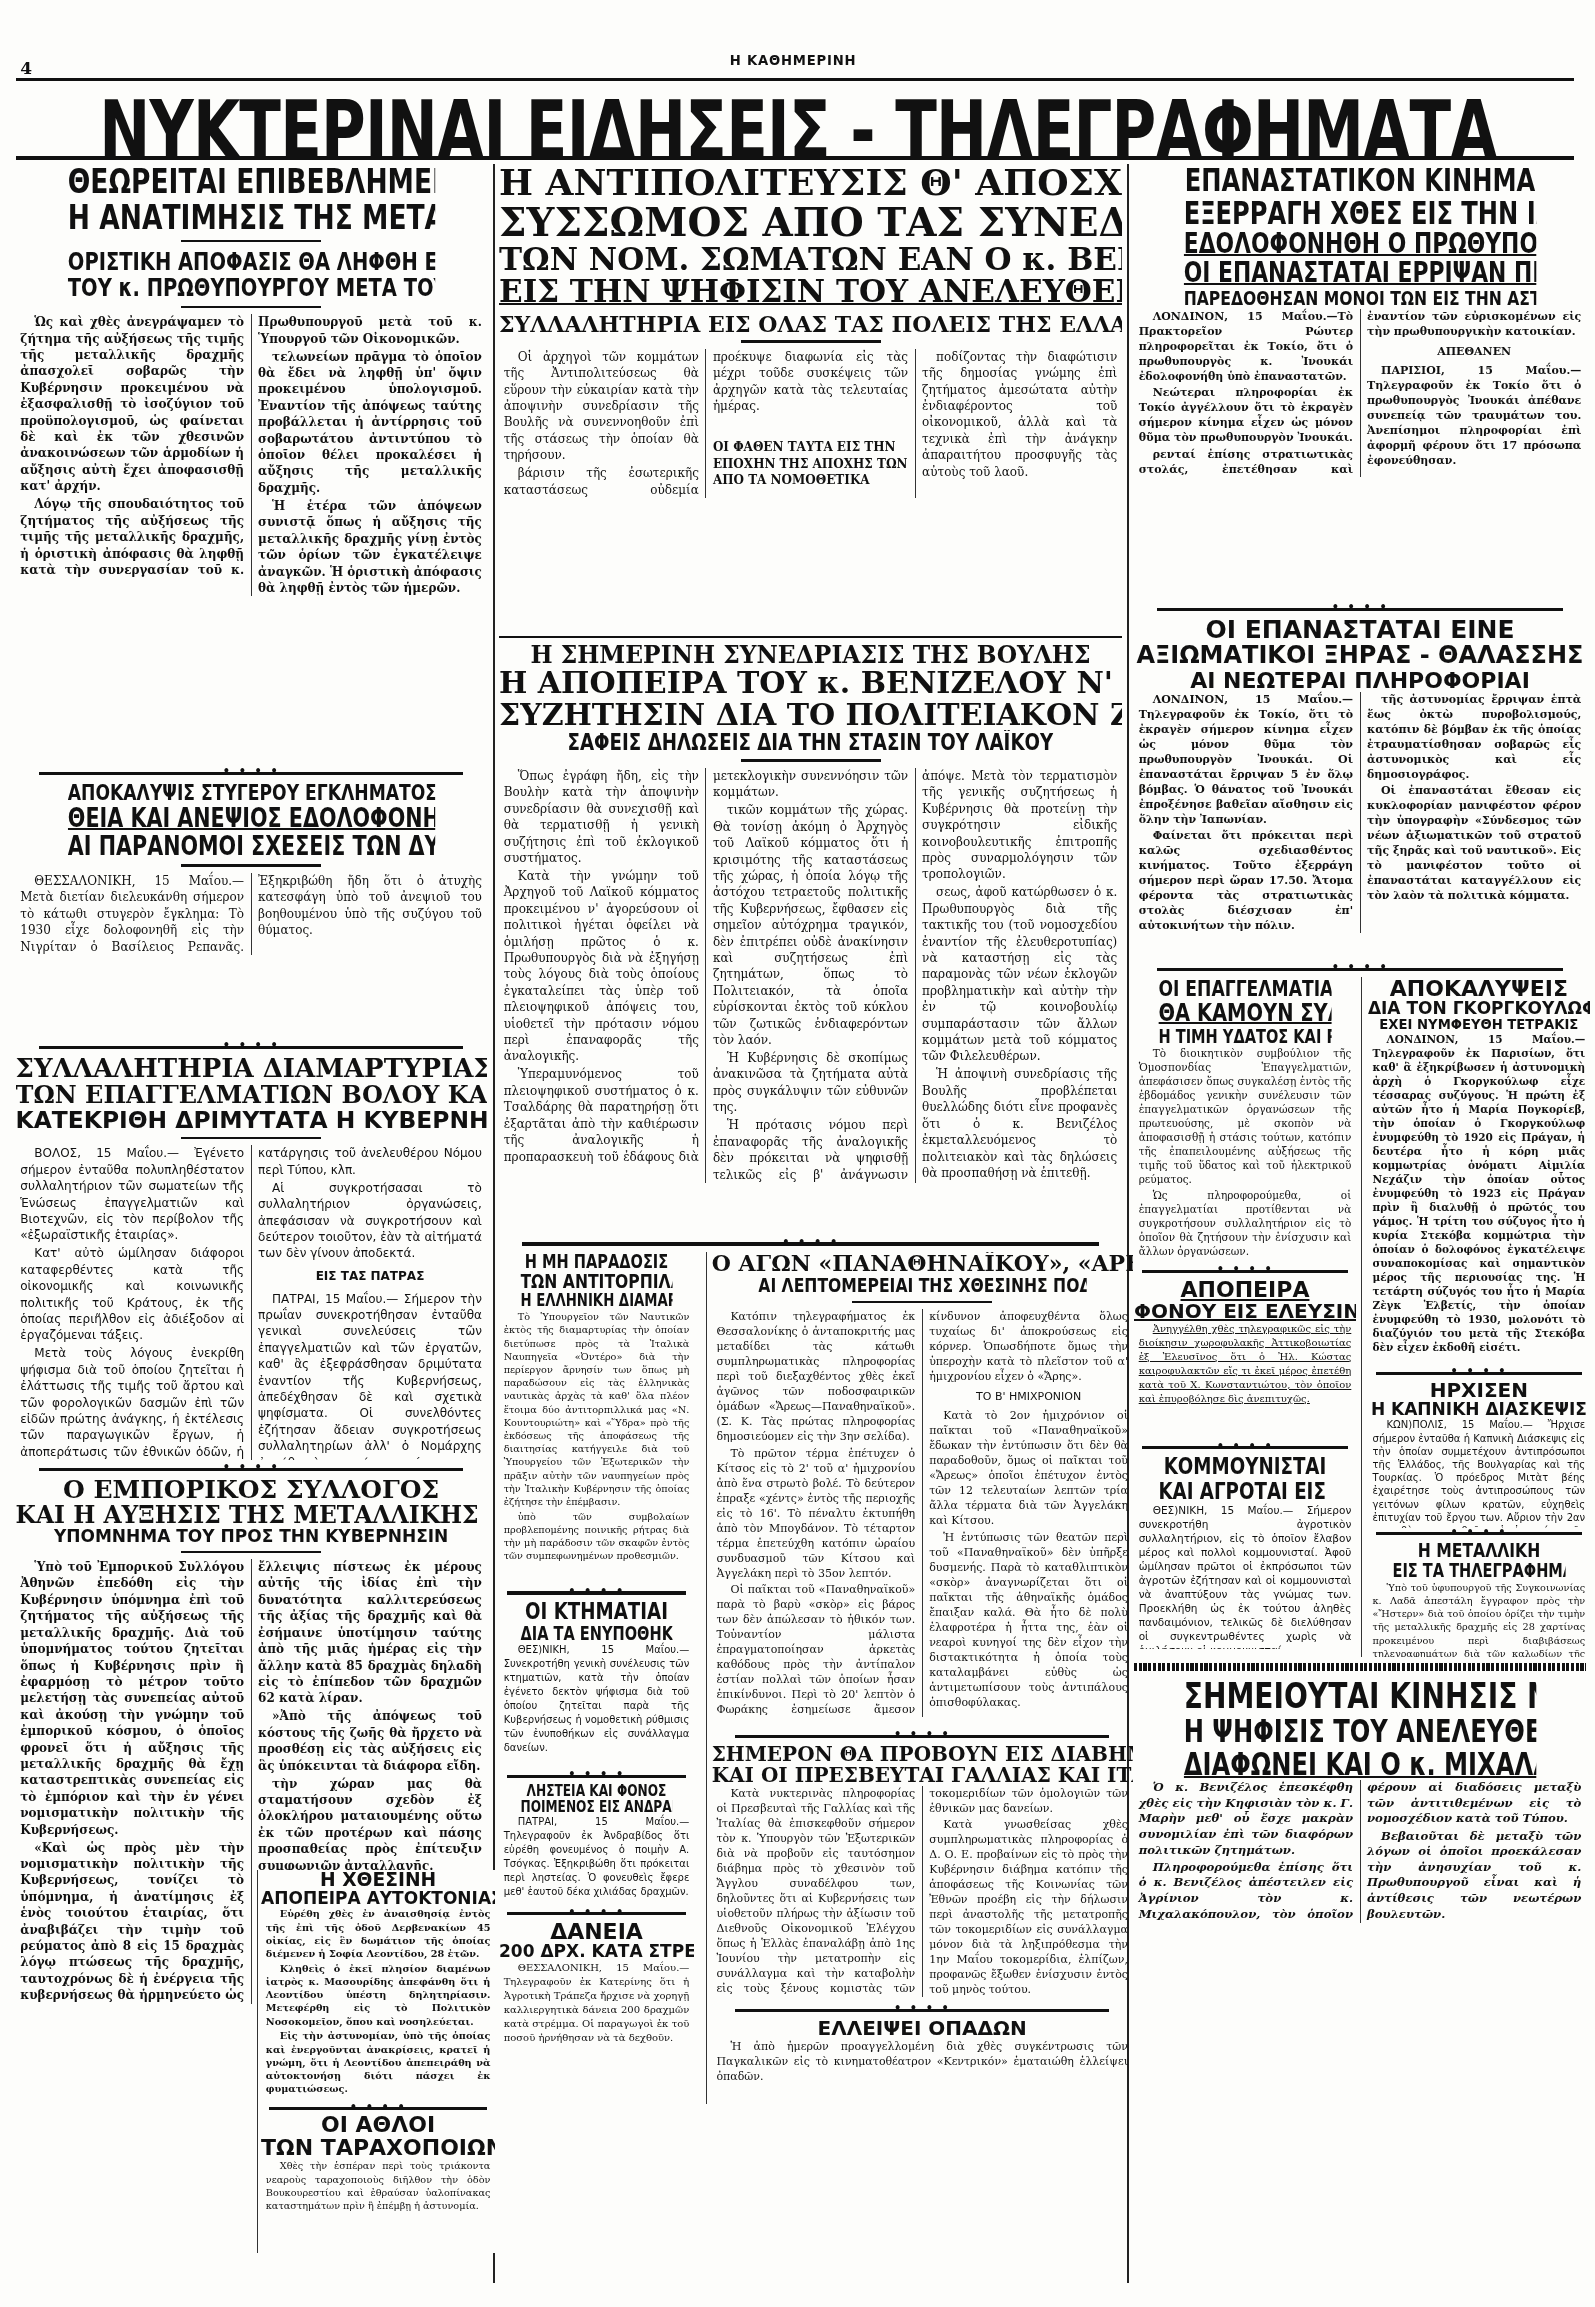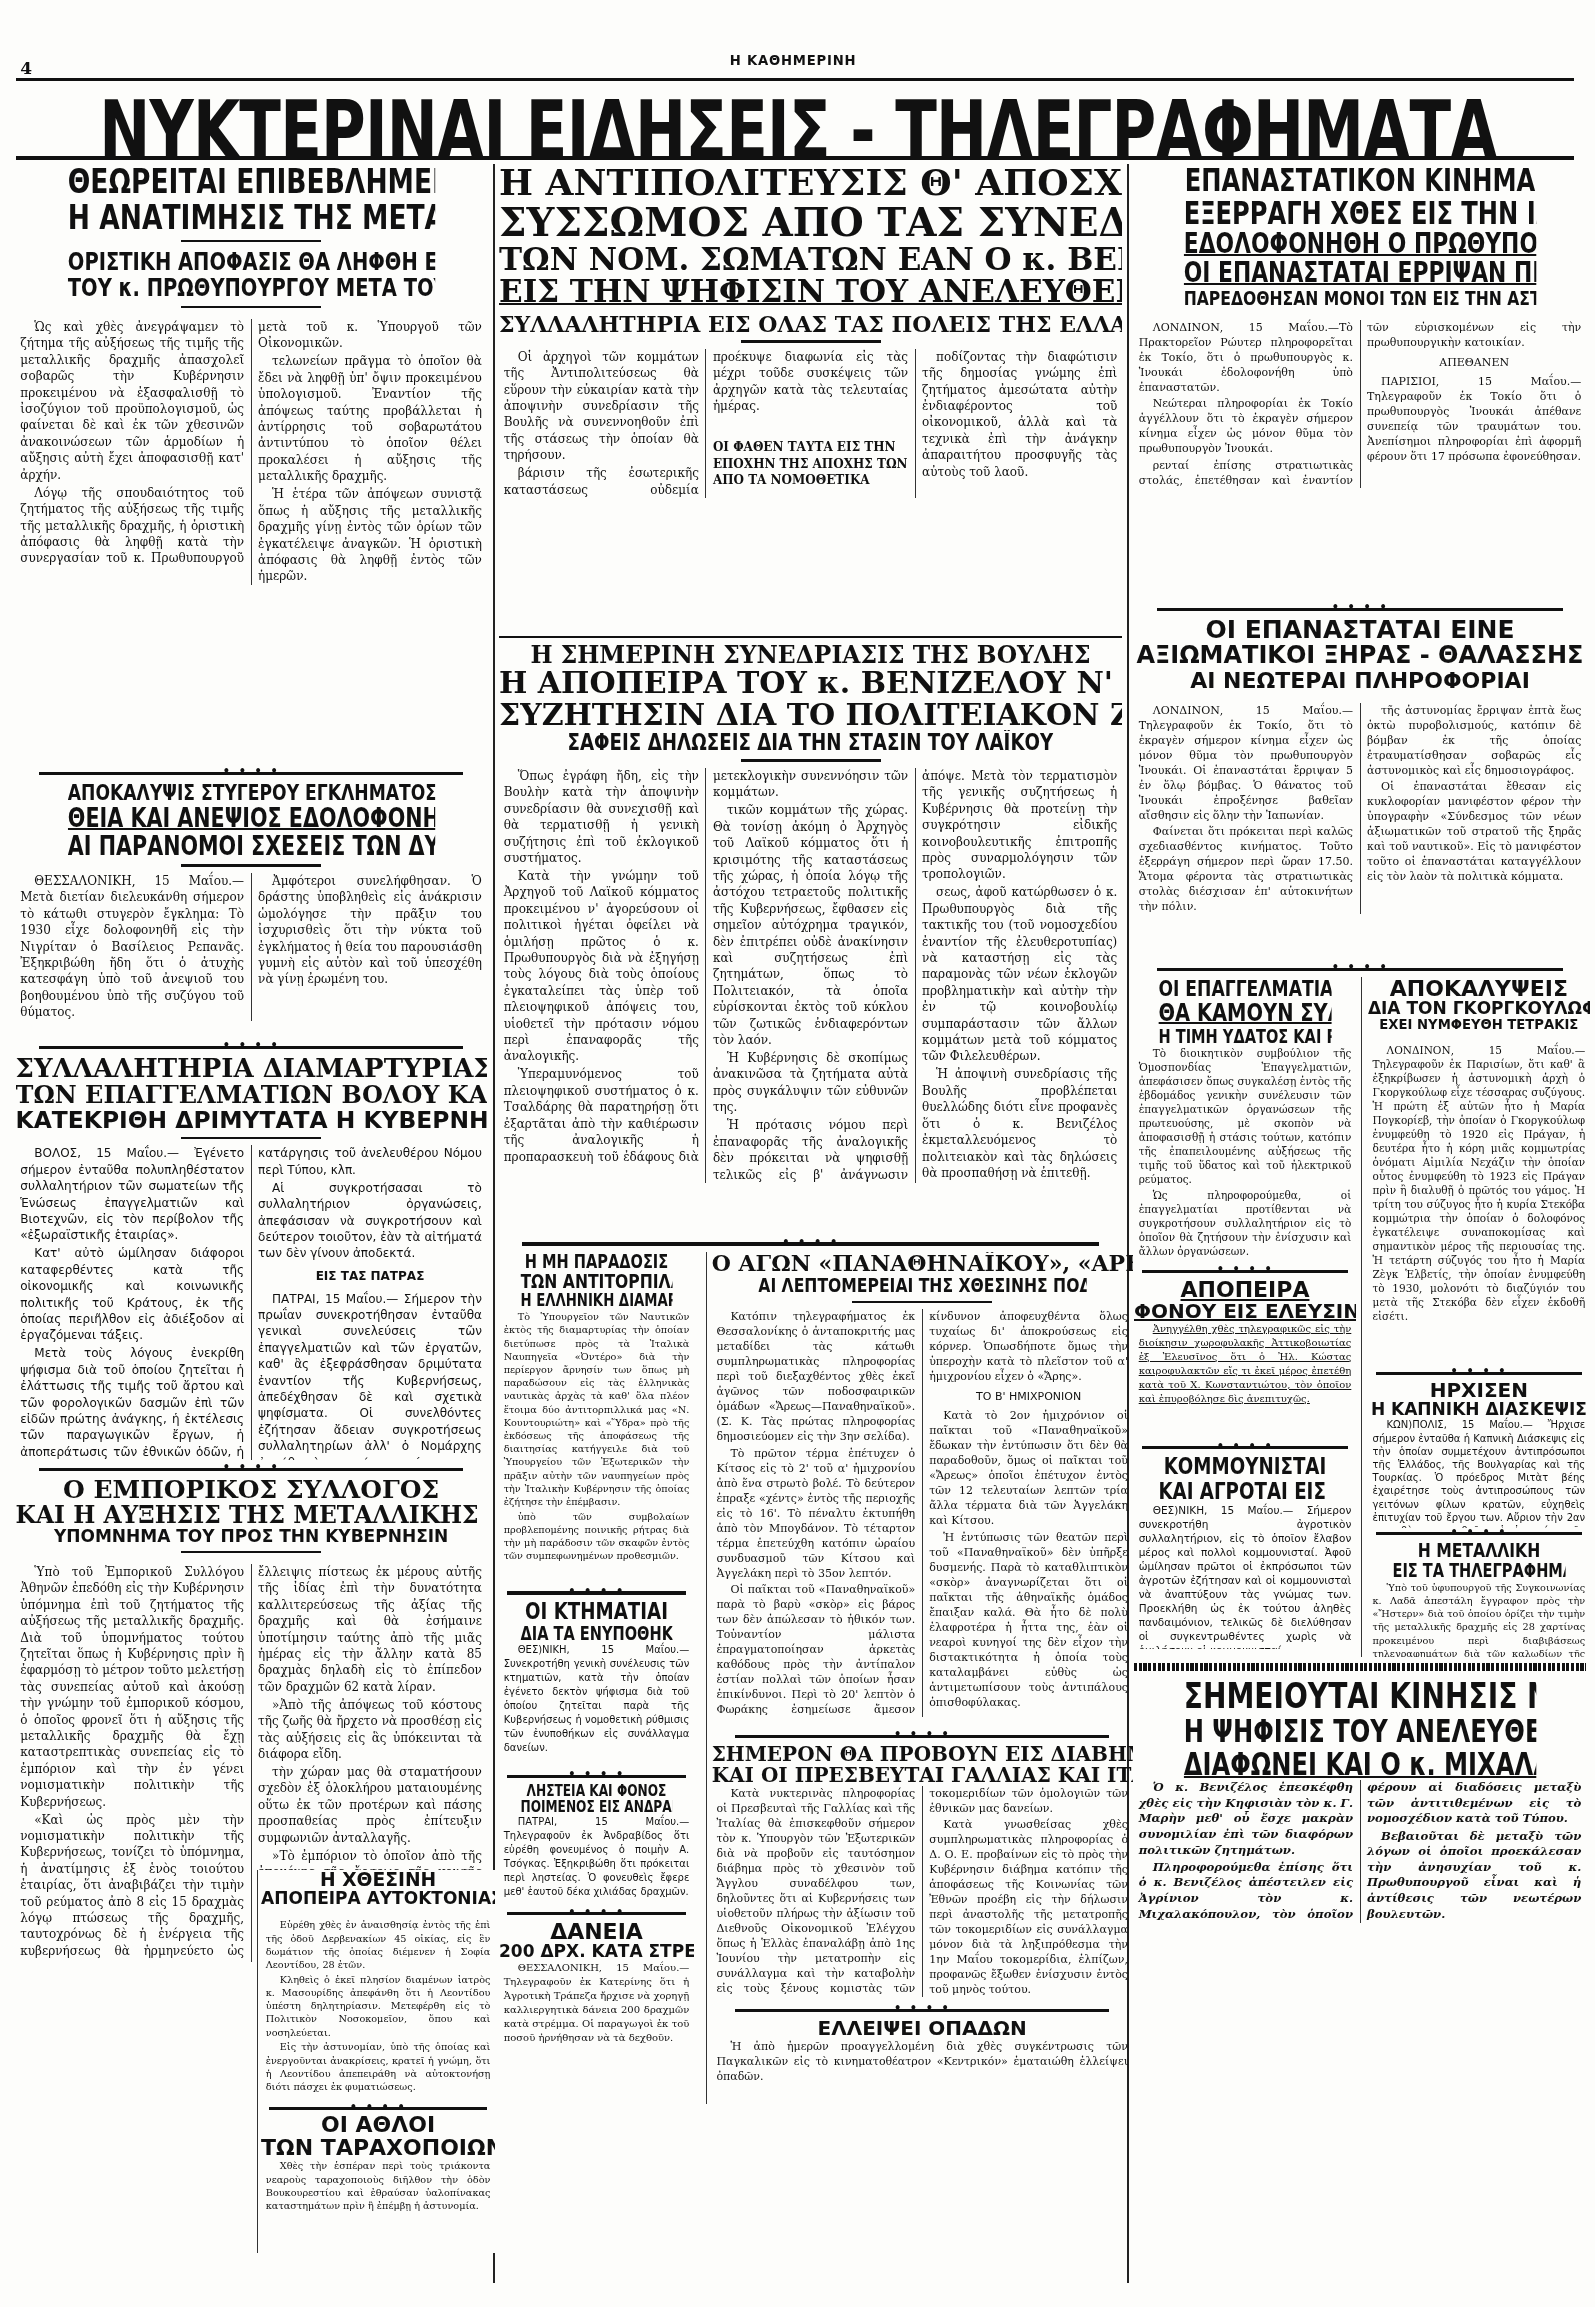--- a/index.html
+++ b/index.html
@@ -16,21 +16,21 @@
   .hl.cond { transform: scaleX(0.78); transform-origin: center; }
   .hl.serif { font-family: "DejaVu Serif", serif; }
   .hl.u { text-decoration: underline; text-decoration-thickness: 1.6px; }
   .sep-short { width: 140px; height: 2.3px; background: #111; margin: 4.7px auto 6.2px auto; }
   .sep-dots { height: 3.1px; background: #111; margin: 7.8px 23.4px 6.2px 23.4px; position: relative; }
   .sep-dots::after { content: "• • • •"; position: absolute; left: 50%; top: -8.6px; transform: translateX(-50%); font-size: 14px; letter-spacing: 1.6px; }
   .sep-heavy { height: 7.8px; background: repeating-linear-gradient(90deg, #111 0 3.1px, #fff 3.1px 4.7px); margin: 6.2px 0; }
   .body { font-size: 12px; line-height: 16.4px; text-align: justify; column-gap: 14px; column-rule: 0.8px solid #333; margin: 0 4.7px; }
   .body p { margin: 0 0 1.6px 0; text-indent: 14px; }
   .sans-body { font-family: "DejaVu Sans", sans-serif; }
-  .bold-body { font-weight: normal; margin-top: 11px; }
+  .bold-body { font-weight: bold; }
   .ital-body { font-style: italic; font-weight: bold; }
   .section { overflow: hidden; }
 </style>
 </head>
 <body>
 
 <div class="page">
 
   <div class="masthead-top">
     <span class="page-num">4</span>
@@ -61,21 +61,20 @@
     </section>
     <div class="sep-dots"></div>
 
     <section class="section" style="height:257px;">
       <h2 class="hl cond" style="font-size:22px;">ΑΠΟΚΑΛΥΨΙΣ ΣΤΥΓΕΡΟΥ ΕΓΚΛΗΜΑΤΟΣ</h2>
       <h2 class="hl cond u" style="font-size:26.5px;">ΘΕΙΑ ΚΑΙ ΑΝΕΨΙΟΣ ΕΔΟΛΟΦΟΝΗΣΑΝ ΤΟΝ ΣΥΖΥΓΟΝ ΤΗΣ</h2>
       <h3 class="hl cond" style="font-size:26.5px;">ΑΙ ΠΑΡΑΝΟΜΟΙ ΣΧΕΣΕΙΣ ΤΩΝ ΔΥΟ ΣΥΓΓΕΝΩΝ</h3>
       <div class="sep-short"></div>
       <div class="body" style="column-count:2;">
         <p>ΘΕΣΣΑΛΟΝΙΚΗ, 15 Μαΐου.— Μετὰ διετίαν διελευκάνθη σήμερον τὸ κάτωθι στυγερὸν ἔγκλημα: Τὸ 1930 εἶχε δολοφονηθῆ εἰς τὴν Νιγρίταν ὁ Βασίλειος Ρεπανᾶς. Ἐξηκριβώθη ἤδη ὅτι ὁ ἀτυχὴς κατεσφάγη ὑπὸ τοῦ ἀνεψιοῦ του βοηθουμένου ὑπὸ τῆς συζύγου τοῦ θύματος.</p>
-        <p>Ἀμφότεροι συνελήφθησαν. Ὁ δράστης ὑποβληθεὶς εἰς ἀνάκρισιν ὡμολόγησε τὴν πρᾶξιν του ἰσχυρισθεὶς ὅτι τὴν νύκτα τοῦ ἐγκλήματος ἡ θεία του παρουσιάσθη γυμνὴ εἰς αὐτὸν καὶ τοῦ ὑπεσχέθη νὰ γίνῃ ἐρωμένη του.</p>
       </div>
     </section>
     <div class="sep-dots"></div>
 
     <section class="section" style="height:405px;">
       <h2 class="hl serif" style="font-size:26px;">ΣΥΛΛΑΛΗΤΗΡΙΑ ΔΙΑΜΑΡΤΥΡΙΑΣ</h2>
       <h2 class="hl serif" style="font-size:24px;">ΤΩΝ ΕΠΑΓΓΕΛΜΑΤΙΩΝ ΒΟΛΟΥ ΚΑΙ ΠΑΤΡΩΝ</h2>
       <h3 class="hl" style="font-size:23.4px;">ΚΑΤΕΚΡΙΘΗ ΔΡΙΜΥΤΑΤΑ Η ΚΥΒΕΡΝΗΣΙΣ</h3>
       <div class="sep-short"></div>
       <div class="body sans-body" style="column-count:2;">

